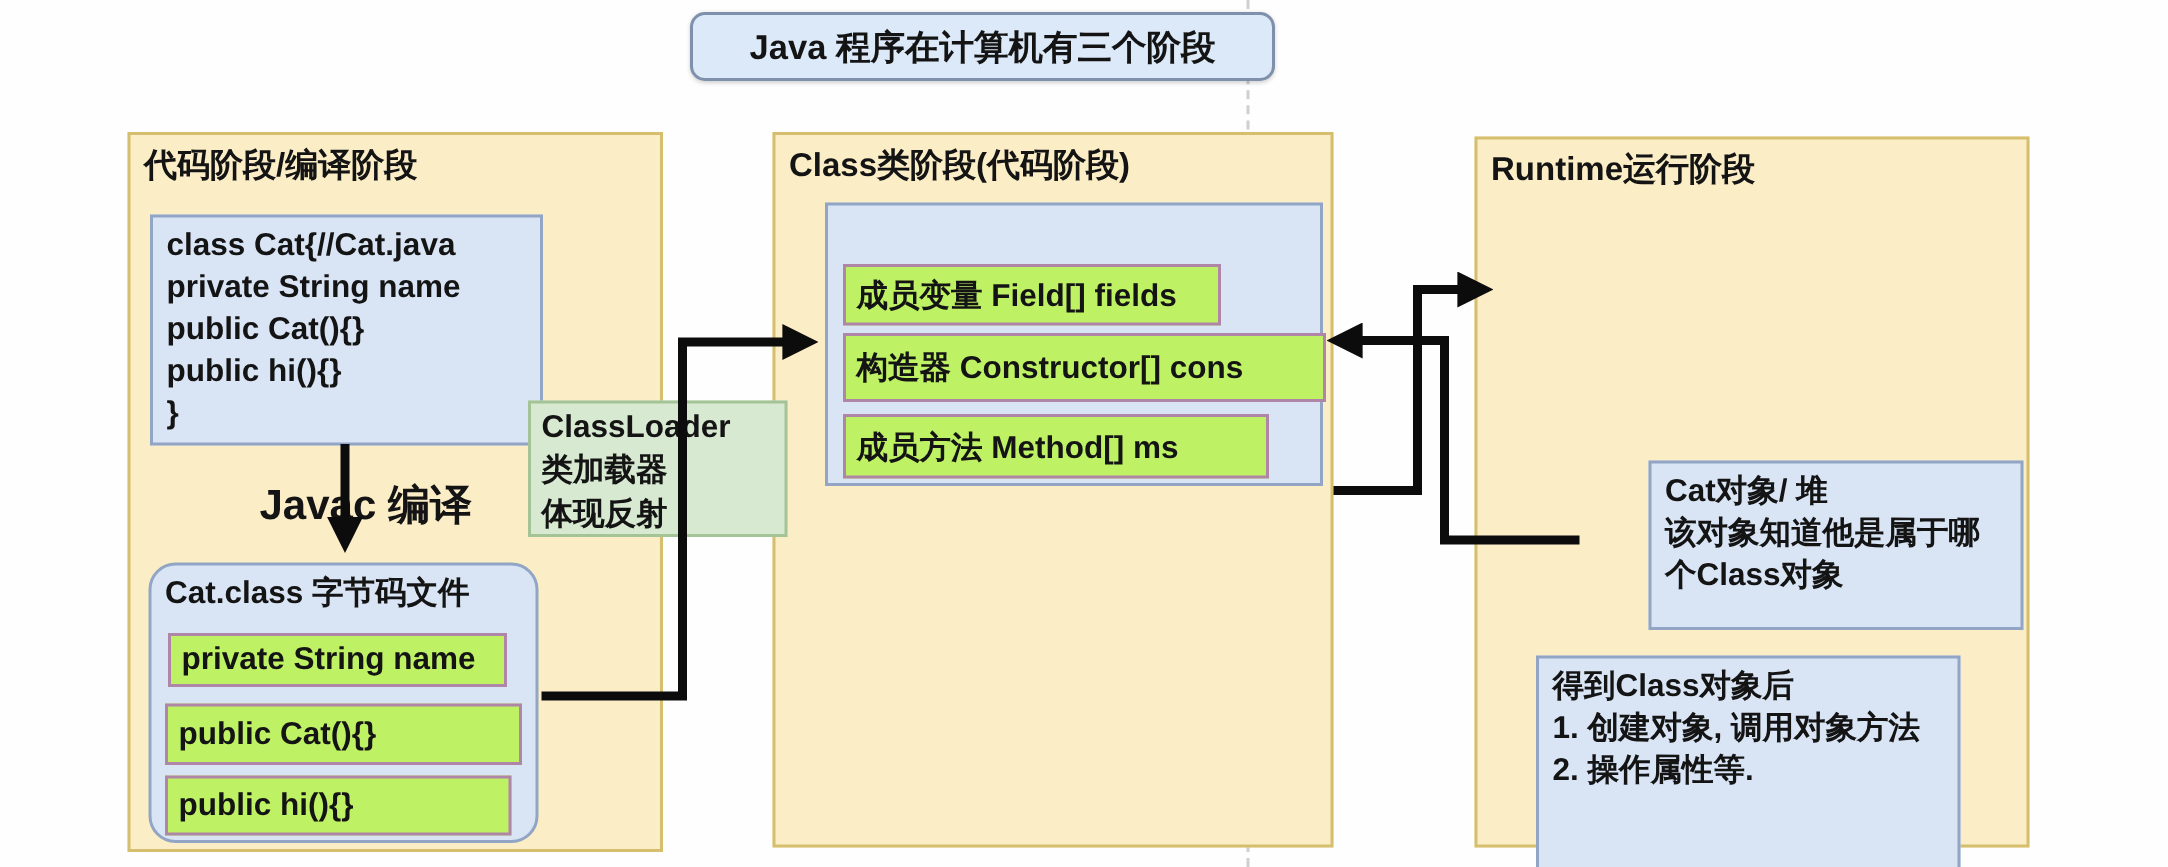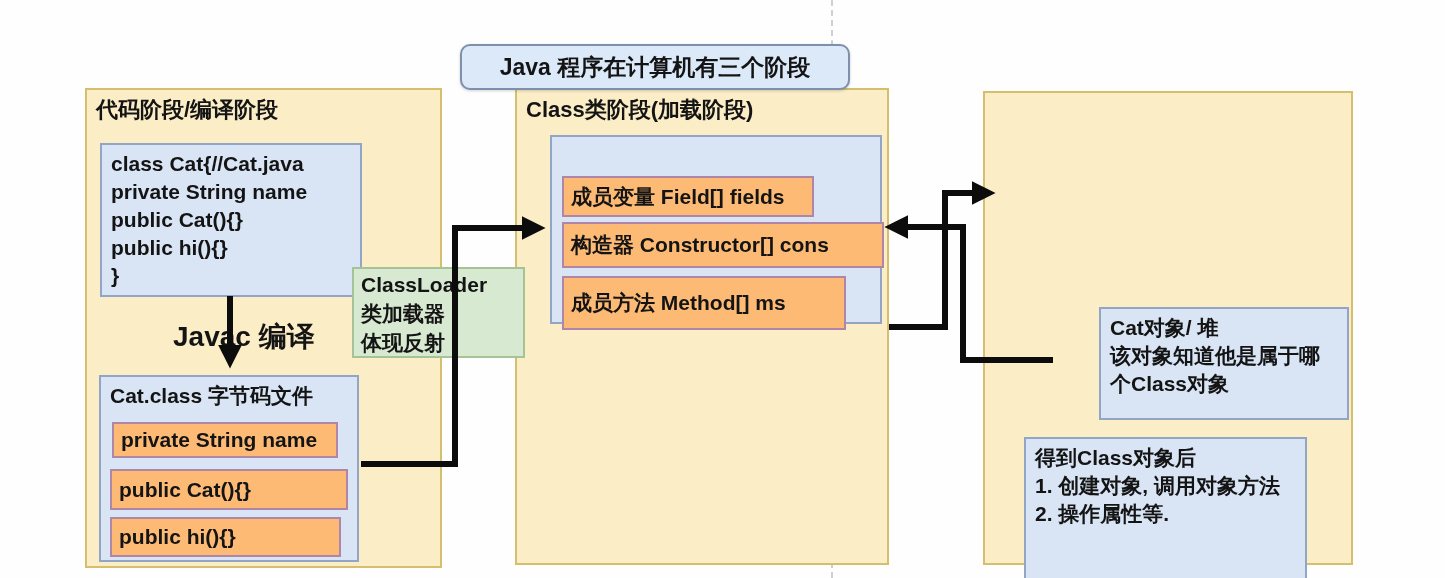--- a/index.html
+++ b/index.html
@@ -12,54 +12,53 @@
   .dashed-line{
     position:absolute;left:831px;top:0;height:578px;width:0;
     border-left:2px dashed #cfcfcf;z-index:0;
   }
   .title-box{
     position:absolute;left:460px;top:8px;width:390px;height:46px;
     background:#dce9f8;border:2px solid #7e90ac;border-radius:10px;
     display:flex;align-items:center;justify-content:center;
     font-size:23px;z-index:2;box-sizing:border-box;
     box-shadow:0 1px 3px rgba(0,0,0,.18);
-    margin-top:36px;
   }
   .panel{
     position:absolute;background:#fbedc6;border:2px solid #d5bf6e;
     box-sizing:border-box;z-index:1;
   }
   #panel-left{left:85px;top:88px;width:357px;height:480px;}
   #panel-middle{left:515px;top:88px;width:374px;height:477px;}
   #panel-right{left:983px;top:91px;width:370px;height:474px;}
   .panel-header{position:absolute;left:9px;top:5px;font-size:22px;white-space:nowrap;}
   .bluebox{
     position:absolute;background:#d9e5f5;border:2px solid #92a5c5;
     box-sizing:border-box;
   }
   .code-line{font-size:21px;line-height:28px;white-space:pre;}
   .pad{padding:5px 9px;}
   .box-title{font-size:21px;line-height:26px;padding:6px 9px 2px;white-space:nowrap;}
   .pinkbox{
-    position:absolute;background:#fdba74;border:2px solid #b086a8;
+    position:absolute;background:#bef264;border:2px solid #b086a8;
     box-sizing:border-box;font-size:21px;display:flex;align-items:center;
     padding:0 7px;white-space:nowrap;overflow:hidden;
   }
   
   #src-box{left:13px;top:53px;width:262px;height:154px;}
   #javac-label{position:absolute;left:86px;top:228px;font-size:28px;z-index:6;white-space:nowrap;}
-  #bytecode-box{left:12px;top:285px;width:260px;height:187px;}
+  #bytecode-box{left:12px;top:285px;width:260px;height:187px;border-radius:18px;}
   #bc-m0{left:11px;top:45px;width:226px;height:36px;}
   #bc-m1{left:9px;top:92px;width:238px;height:41px;}
   #bc-m2{left:9px;top:140px;width:231px;height:40px;}
   
   #classobj-box{left:33px;top:45px;width:332px;height:189px;}
   #co-m0{left:10px;top:39px;width:252px;height:41px;}
   #co-m1{left:10px;top:85px;width:322px;height:46px;}
-  #co-m2{left:10px;top:139px;width:284px;height:54px;}
+  #co-m2{left:10px;top:139px;width:284px;height:43px;}
   
   #runtime-code-box{left:18px;top:62px;width:247px;height:84px;}
   #cat-object-box{left:70px;top:214px;width:250px;height:113px;margin-left:44px;}
   #note-box{left:39px;top:344px;width:283px;height:150px;}
   
   .loader-box{
     position:absolute;left:352px;top:267px;width:173px;height:91px;
     background:#d8e9d1;border:2px solid #a4c396;box-sizing:border-box;
     z-index:3;font-size:21px;line-height:29px;padding:1px 7px;white-space:nowrap;
   }
@@ -89,30 +88,31 @@
 
   <div class="bluebox" id="bytecode-box">
     <div class="box-title">Cat.class 字节码文件</div>
     <div class="pinkbox" id="bc-m0">private String name</div>
     <div class="pinkbox" id="bc-m1">public Cat(){}</div>
     <div class="pinkbox" id="bc-m2">public hi(){}</div>
   </div>
 </div>
 
 <div class="panel" id="panel-middle">
-  <div class="panel-header">Class类阶段(加载阶段)</div>
+  <div class="panel-header">Class类阶段(代码阶段)</div>
 
   <div class="bluebox" id="classobj-box">
     <div class="pinkbox" id="co-m0">成员变量 Field[] fields</div>
     <div class="pinkbox" id="co-m1">构造器 Constructor[] cons</div>
     <div class="pinkbox" id="co-m2">成员方法 Method[] ms</div>
   </div>
 </div>
 
 <div class="panel" id="panel-right">
+  <div class="panel-header">Runtime运行阶段</div>
 
 
   <div class="bluebox pad" id="cat-object-box">
     <div class="code-line">Cat对象/ 堆</div>
     <div class="code-line">该对象知道他是属于哪</div>
     <div class="code-line">个Class对象</div>
   </div>
 
   <div class="bluebox pad" id="note-box">
     <div class="code-line">得到Class对象后</div>

